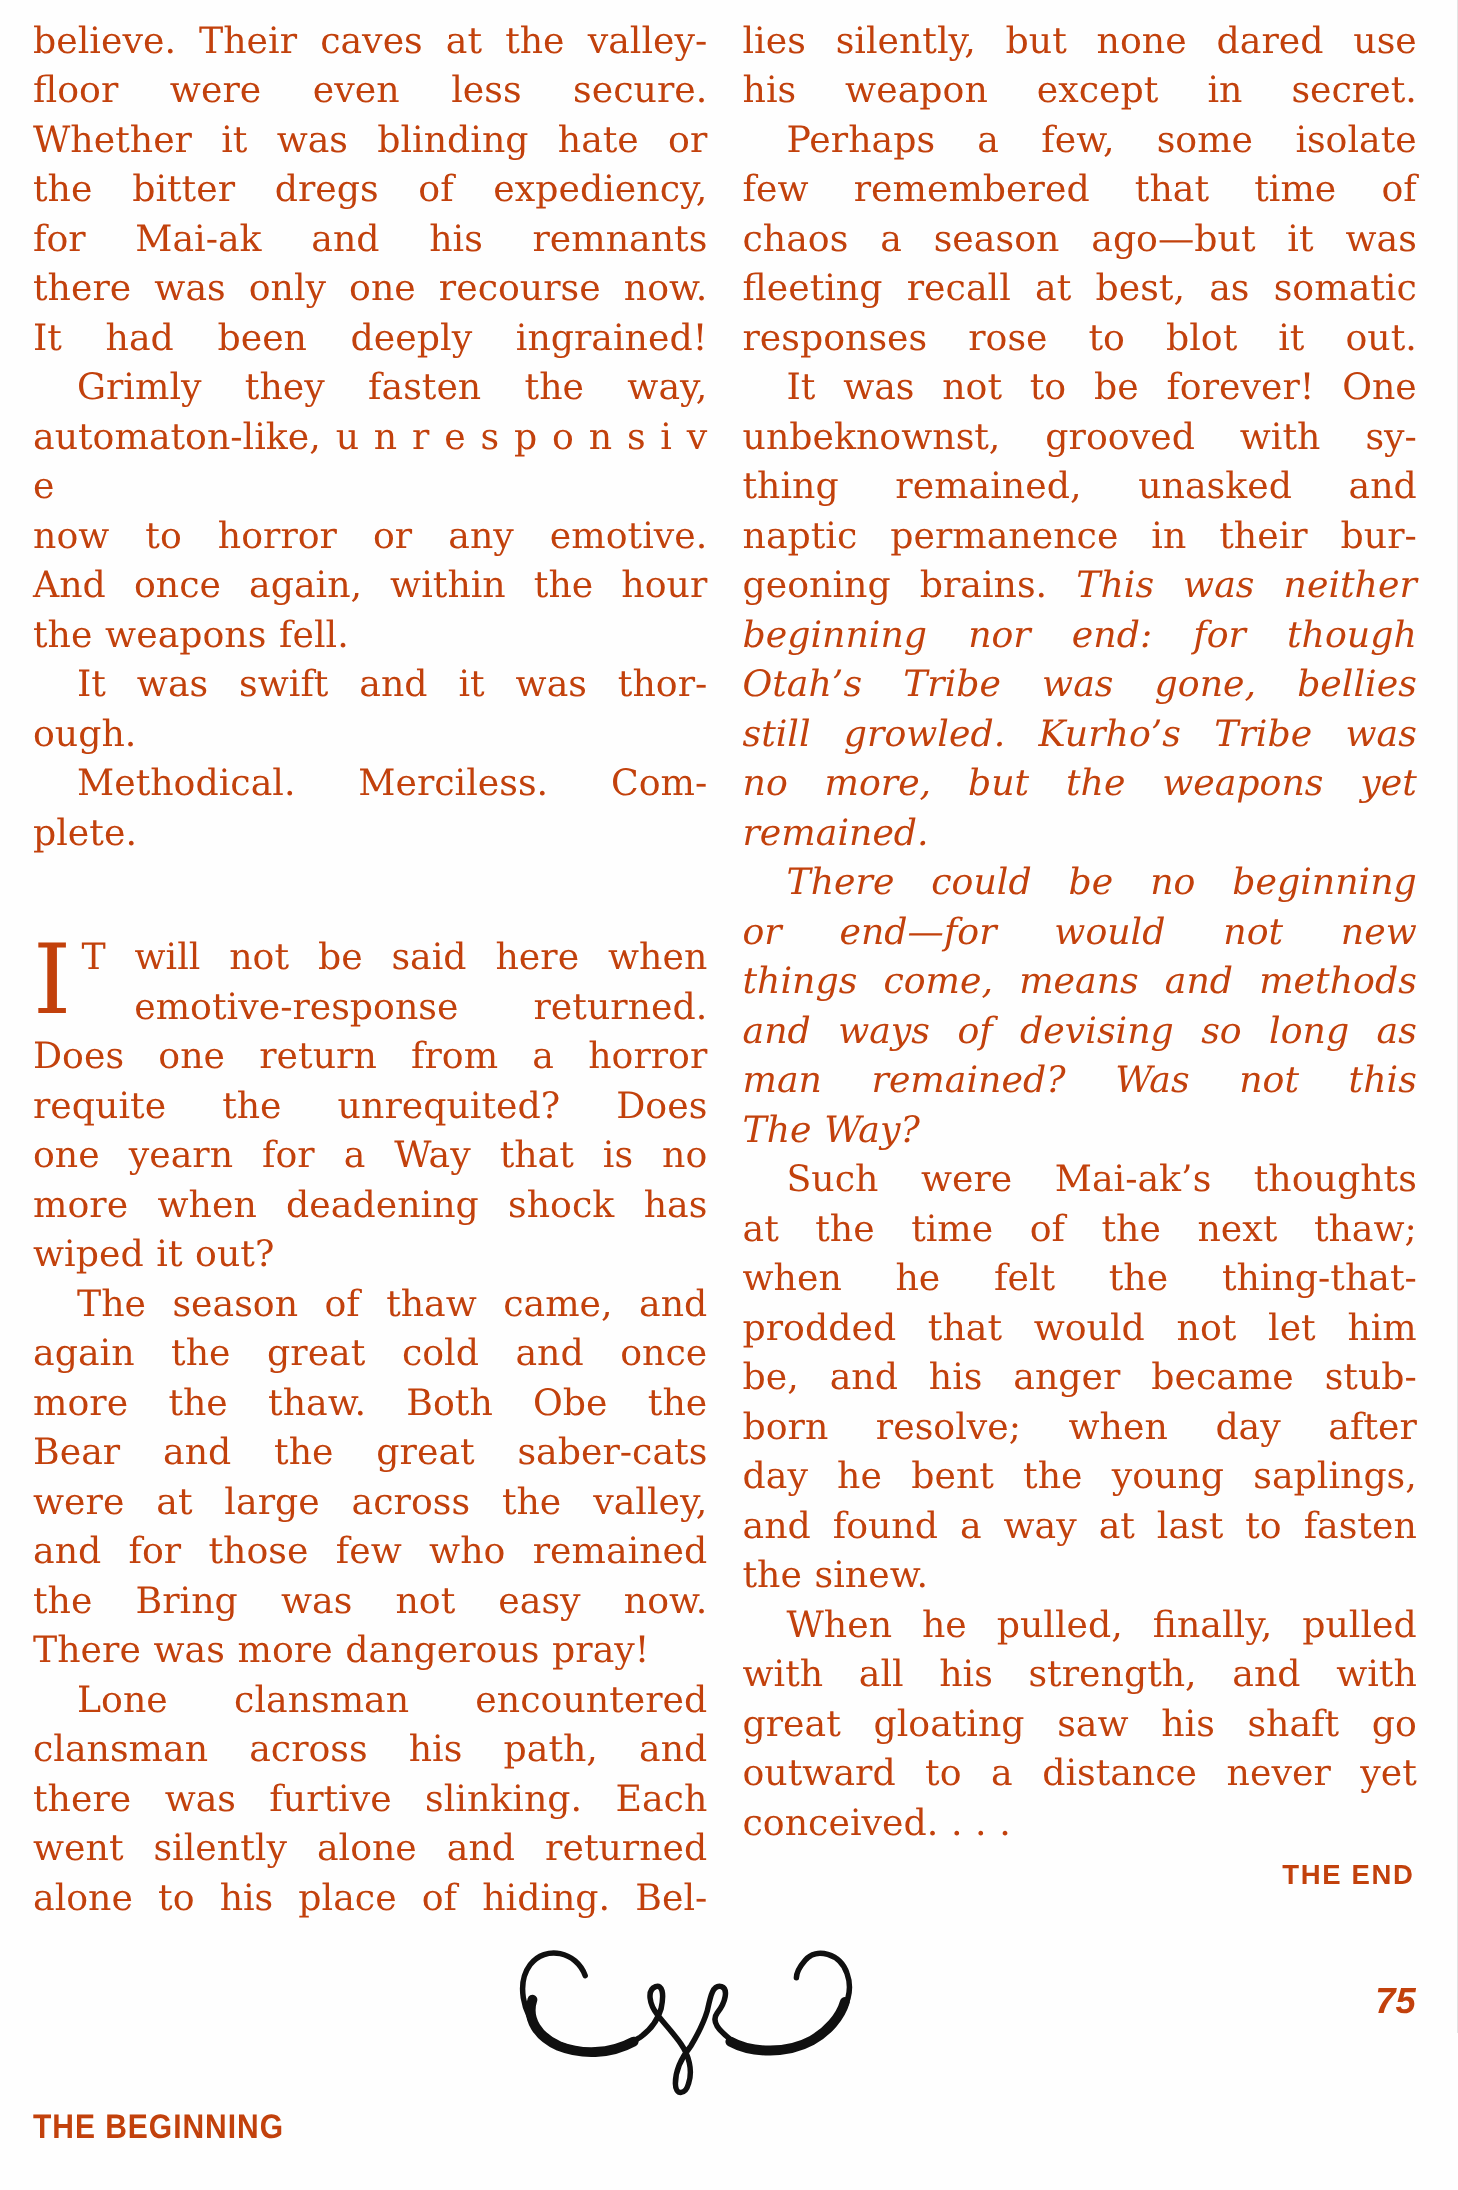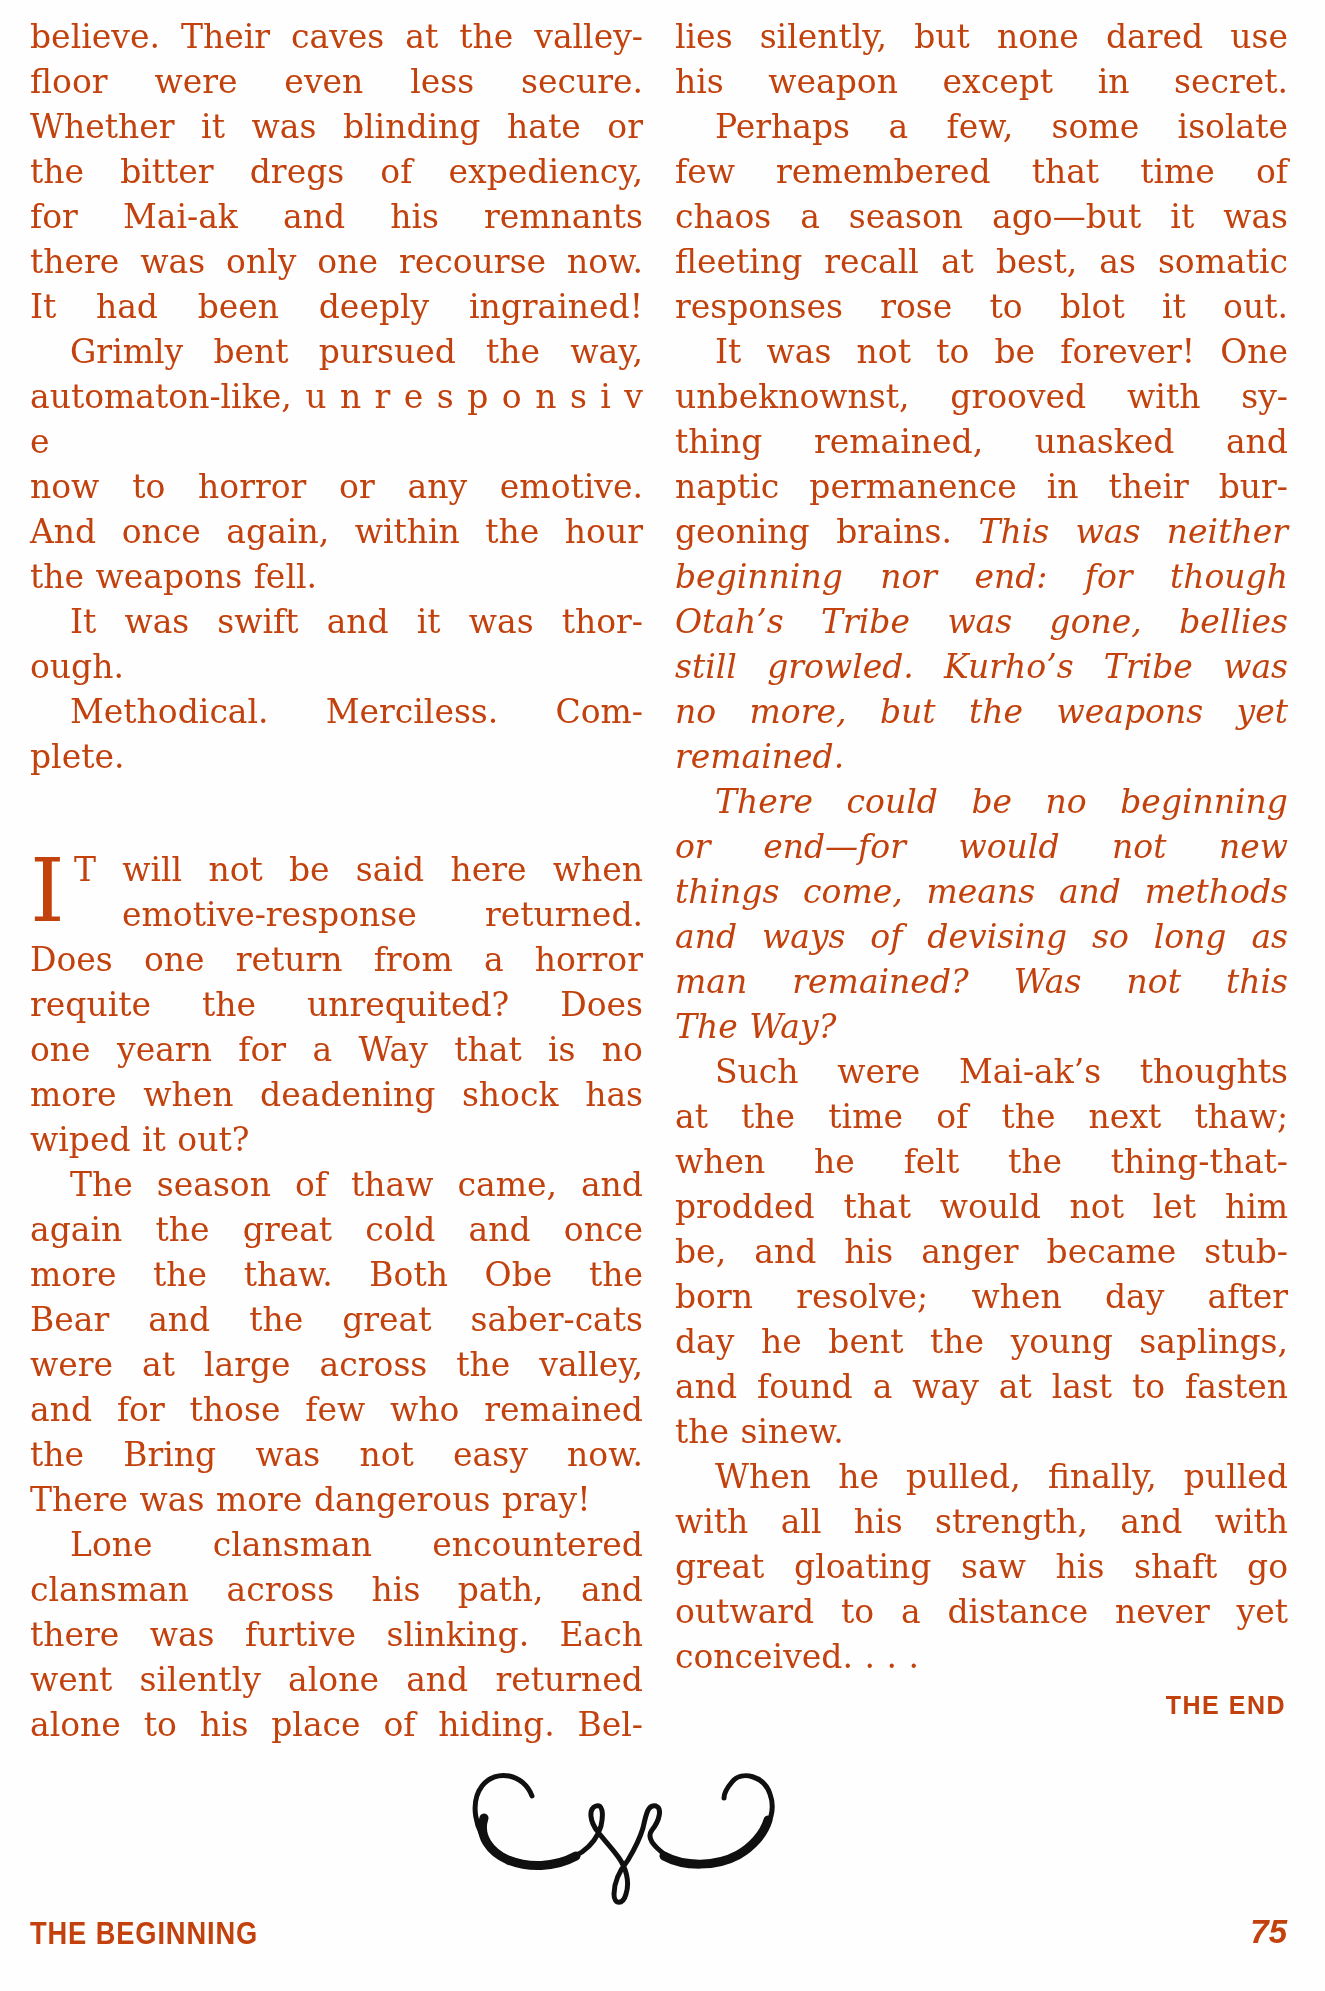--- a/index.html
+++ b/index.html
@@ -43,41 +43,41 @@
     padding-right:2px;
   }
   .flourish { position:absolute; left:468px; top:1770px; }
   .footer-left {
     position:absolute; left:30px; top:1916px;
     font-family:"Liberation Sans", sans-serif;
     font-weight:bold; font-size:31px; letter-spacing:1px;
     transform:scaleX(0.88); transform-origin:left center;
   }
   .page-number {
-    position:absolute; right:38px; top:1913px;
+    position:absolute; right:38px; top:1800px;
     font-family:"Liberation Sans", sans-serif;
     font-weight:bold; font-style:italic; font-size:33px;
   }
 </style>
 </head>
 <body>
 
 <div class="page">
 
   <div class="cols">
     <div class="col">
       <div id="col-left-lines">
           <div class="line"><span>believe. Their caves at the valley-</span></div>
           <div class="line"><span>floor were even less secure.</span></div>
           <div class="line"><span>Whether it was blinding hate or</span></div>
           <div class="line"><span>the bitter dregs of expediency,</span></div>
           <div class="line"><span>for Mai-ak and his remnants</span></div>
           <div class="line"><span>there was only one recourse now.</span></div>
           <div class="line"><span>It had been deeply ingrained!</span></div>
-          <div class="line ind"><span>Grimly bent pursued the way,</span></div>
+          <div class="line ind"><span>Grimly they fasten the way,</span></div>
           <div class="line"><span>automaton-like, u n r e s p o n s i v e</span></div>
           <div class="line"><span>now to horror or any emotive.</span></div>
           <div class="line"><span>And once again, within the hour</span></div>
           <div class="line nj"><span>the weapons fell.</span></div>
           <div class="line ind"><span>It was swift and it was thor-</span></div>
           <div class="line nj"><span>ough.</span></div>
           <div class="line ind"><span>Methodical. Merciless. Com-</span></div>
           <div class="line nj"><span>plete.</span></div>
           <div class="secgap"></div>
           <div class="dcwrap">

